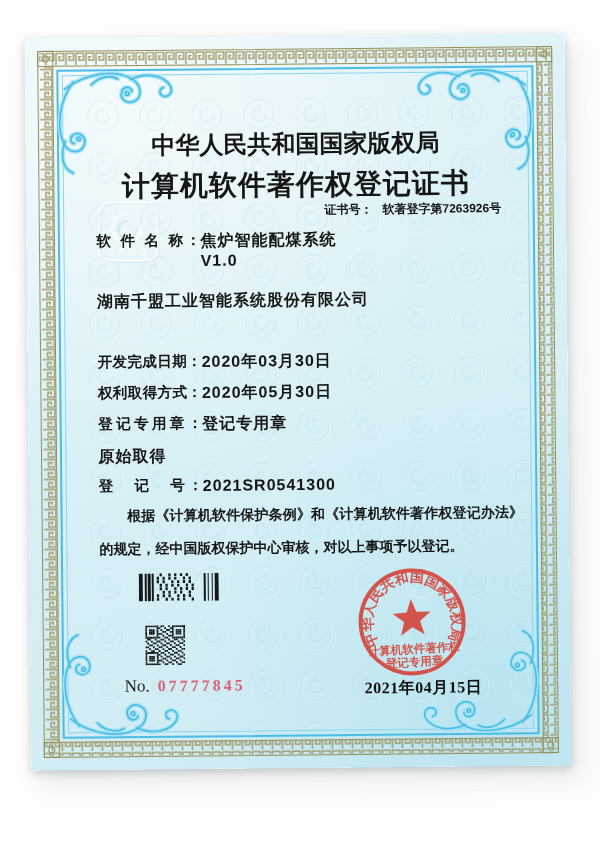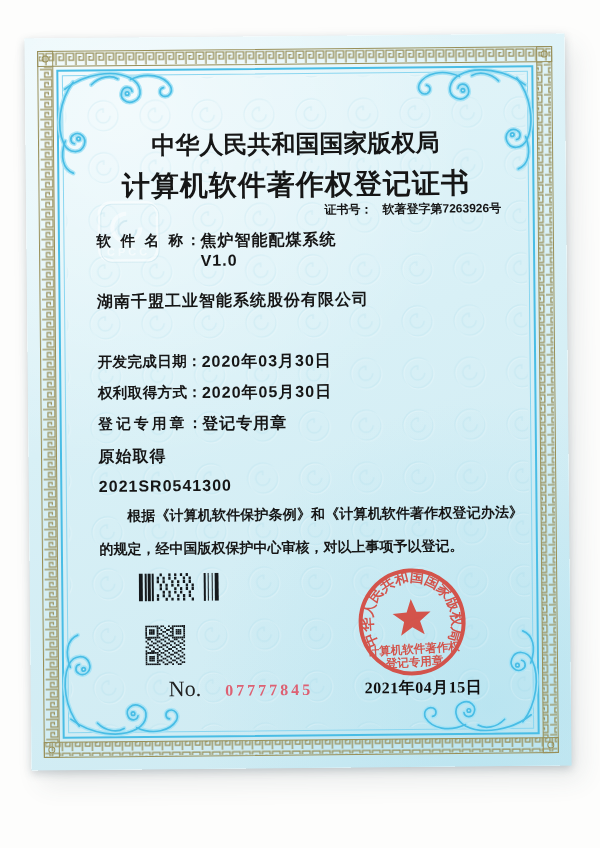--- a/index.html
+++ b/index.html
@@ -54,22 +54,22 @@
   }
   .fvalue{font-size:16px;font-weight:bold;letter-spacing:1px;line-height:20px;}
   .statement{
     position:absolute;left:70px;top:462px;width:424px;
     font-size:14px;font-weight:bold;color:var(--ink);
     line-height:33px;text-indent:2em;text-align:justify;
   }
   .barcode{position:absolute;left:109px;top:536px;width:80px;height:28px;}
   .qrcode{position:absolute;left:115px;top:588px;width:40px;height:40px;}
   .serial{position:absolute;left:94px;top:639px;font-family:"Liberation Serif","DejaVu Serif",serif;}
-  .serial .pfx{font-size:22px;color:#222;margin-left:44px;}
-  .serial .num{font-size:16px;color:var(--serial_red);letter-spacing:3px;margin-left:24px;font-weight:bold;}
+  .serial .pfx{font-size:17px;color:#222;}
+  .serial .num{font-size:16px;color:var(--serial_red);letter-spacing:3px;margin-left:8px;font-weight:bold;}
   .seal{position:absolute;left:322px;top:527px;width:120px;height:120px;opacity:0.9;transform:rotate(-3deg);}
   .seal text{fill:var(--seal_red);font-weight:bold;font-family:"Liberation Sans","DejaVu Sans",sans-serif;}
   .issue-date{
     position:absolute;left:334px;top:643px;font-size:16px;font-weight:bold;color:#101010;
     font-family:"Liberation Serif","DejaVu Serif",serif;letter-spacing:0.5px;
   }
   .cpcc{position:absolute;left:70px;top:162px;width:64px;height:64px;opacity:0.55;}
 </style>
 </head>
 <body>
@@ -163,20 +163,21 @@
     <span class="fvalue">2020年05月30日</span>
   </div>
   <div class="frow" style="top:377px">
     <span class="flabel">登记专用章：</span>
     <span class="fvalue">登记专用章</span>
   </div>
   <div class="frow" style="top:409px">
     <span class="fvalue">原始取得</span>
   </div>
   <div class="frow" style="top:439px">
+    <span class="flabel">登　记　号：</span>
     <span class="fvalue">2021SR0541300</span>
   </div>
 
   <p class="statement">根据《计算机软件保护条例》和《计算机软件著作权登记办法》的规定，经中国版权保护中心审核，对以上事项予以登记。</p>
 
   <svg id="barcode-svg" class="barcode" viewBox="0 0 80 28">
       <rect x="0" y="0" width="4" height="28" fill="#15191c"></rect>
       <rect x="6" y="0" width="2" height="28" fill="#15191c"></rect>
       <rect x="9" y="0" width="3" height="28" fill="#15191c"></rect>
       <rect x="13" y="0" width="2" height="28" fill="#15191c"></rect>

